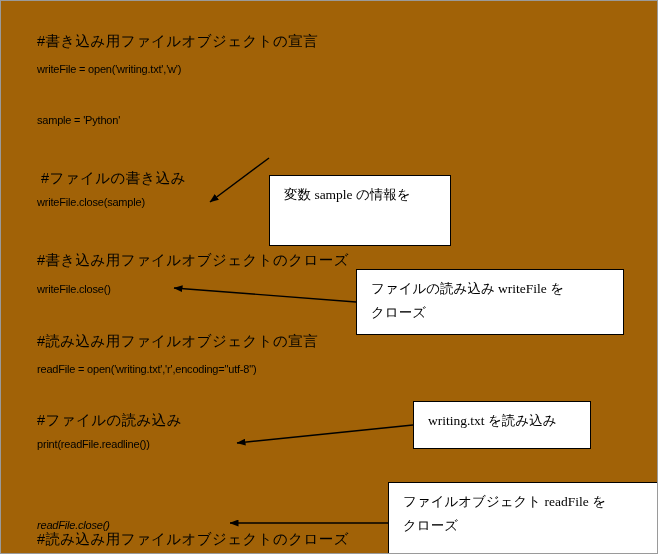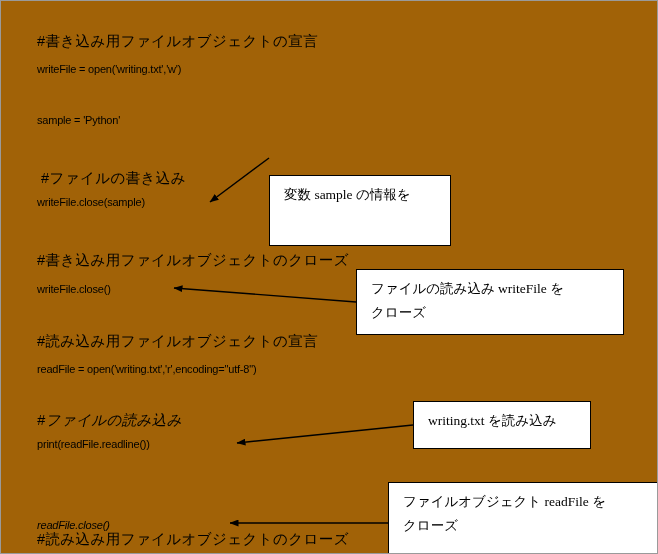--- a/index.html
+++ b/index.html
@@ -62,21 +62,21 @@
   <div id="code-block">
       <div class="code-line jp" style="left: 36px; top: 31px;">#書き込み用ファイルオブジェクトの宣言</div>
       <div class="code-line" style="left: 36px; top: 59px;">writeFile = open('writing.txt','w')</div>
       <div class="code-line" style="left: 36px; top: 110px;">sample = 'Python'</div>
       <div class="code-line jp" style="left: 40px; top: 168px;">#ファイルの書き込み</div>
       <div class="code-line" style="left: 36px; top: 192px;">writeFile.close(sample)</div>
       <div class="code-line jp" style="left: 36px; top: 250px;">#書き込み用ファイルオブジェクトのクローズ</div>
       <div class="code-line" style="left: 36px; top: 279px;">writeFile.close()</div>
       <div class="code-line jp" style="left: 36px; top: 331px;">#読み込み用ファイルオブジェクトの宣言</div>
       <div class="code-line" style="left: 36px; top: 359px;">readFile = open('writing.txt','r',encoding="utf-8")</div>
-      <div class="code-line jp" style="left: 36px; top: 410px; font-style: italic;">#ファイルの読み込み</div>
+      <div class="code-line jp" style="left: 36px; top: 410px;">#ファイルの読み込み</div>
       <div class="code-line" style="left: 36px; top: 434px;">print(readFile.readline())</div>
       <div class="code-line jp" style="left: 36px; top: 487px; margin-top: 42px;">#読み込み用ファイルオブジェクトのクローズ</div>
       <div class="code-line" style="left: 36px; top: 515px; font-style: italic;">readFile.close()</div>
     </div>
 
   <div id="callout-layer">
       <div class="callout" style="left: 268px; top: 130px; width: 182px; height: 71px; margin-top: 44px;">
         <span class="cline">変数 sample の情報を</span>
       </div>
       <div class="callout" style="left: 355px; top: 268px; width: 268px; height: 66px;">

